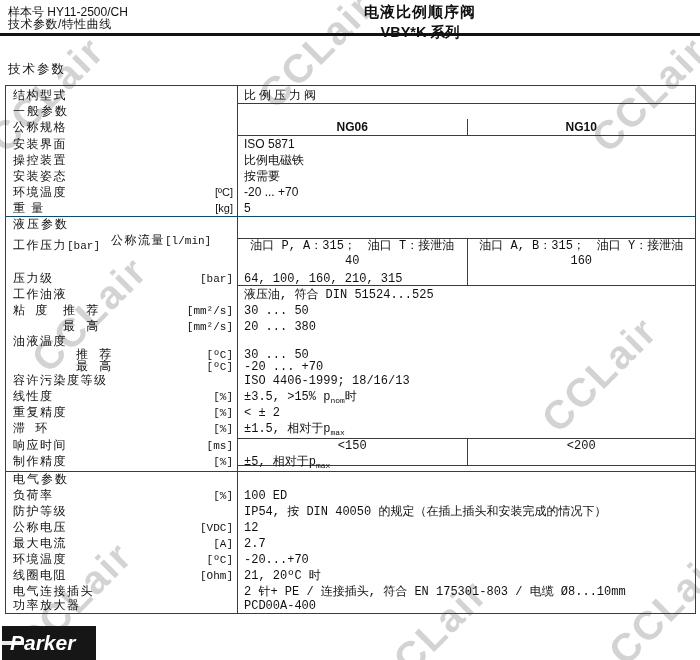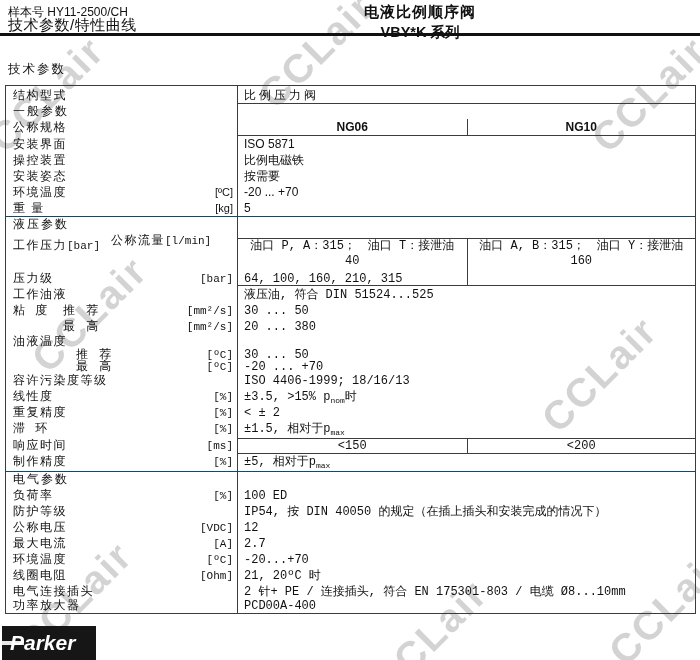--- a/index.html
+++ b/index.html
@@ -8,21 +8,21 @@
 
   
   .wm{position:absolute;z-index:0;font-size:40px;font-weight:bold;color:#c9c9c9;
       letter-spacing:2px;transform:rotate(-45deg);white-space:nowrap;opacity:.8;
       font-family:"Liberation Sans",sans-serif;}
 
   .layer{position:absolute;z-index:1;left:0;top:0;width:700px;height:660px;padding-left:17px;}
 
   
   .doc-num{position:absolute;left:8px;top:4px;font-size:12px;}
-  .doc-sec{position:absolute;left:8px;top:16px;font-size:15px;letter-spacing:.5px;}
+  .doc-sec{position:absolute;left:8px;top:16px;font-size:12px;letter-spacing:.5px;}
   .titleblock{position:absolute;left:270px;top:3px;width:300px;text-align:center;}
   .title-main{font-size:15px;font-weight:bold;letter-spacing:1px;}
   .title-series{font-size:14.5px;font-weight:bold;margin-top:1px;}
   .toprule{position:absolute;left:0;top:33px;width:700px;height:3px;background:#111;}
   .sec-title{position:absolute;left:8px;top:61px;font-size:12.5px;letter-spacing:2px;}
 
   
   .tbl{position:absolute;left:5px;top:85px;width:691px;border:1px solid #3c3c3c;
        box-sizing:border-box;font-size:12px;background:transparent;}
   .sec{box-sizing:border-box;}
@@ -52,21 +52,21 @@
 
   
   .bandrow{height:38px;}
   .bandrow .lcell{flex-direction:row;}
   .lline{display:flex;height:16px;line-height:16px;}
   .lline:first-child{margin-top:5px;}
   .band{margin-top:5px;height:48px;border-top:1px solid #3c3c3c;border-bottom:1px solid #3c3c3c;
         display:flex;box-sizing:border-box;}
   .band .half div{height:15px;line-height:15px;}
 
-  .resp{display:flex;height:16px;border-top:1px solid #3c3c3c;border-bottom:1px solid #3c3c3c;
+  .resp{display:flex;height:28px;border-top:1px solid #3c3c3c;border-bottom:1px solid #3c3c3c;
         box-sizing:border-box;}
   .resp .half{line-height:14px;}
 
   sub{font-size:8px;}
 
   
   .logo{position:absolute;left:2px;top:626px;width:94px;height:34px;background:#161616;}
   .logo .bar{position:absolute;left:0;top:15px;width:22px;height:4px;background:#e8e8e8;}
   .logo .txt{position:absolute;left:8px;top:5px;font-size:21px;font-weight:bold;
              font-style:italic;color:#fff;letter-spacing:0;}

